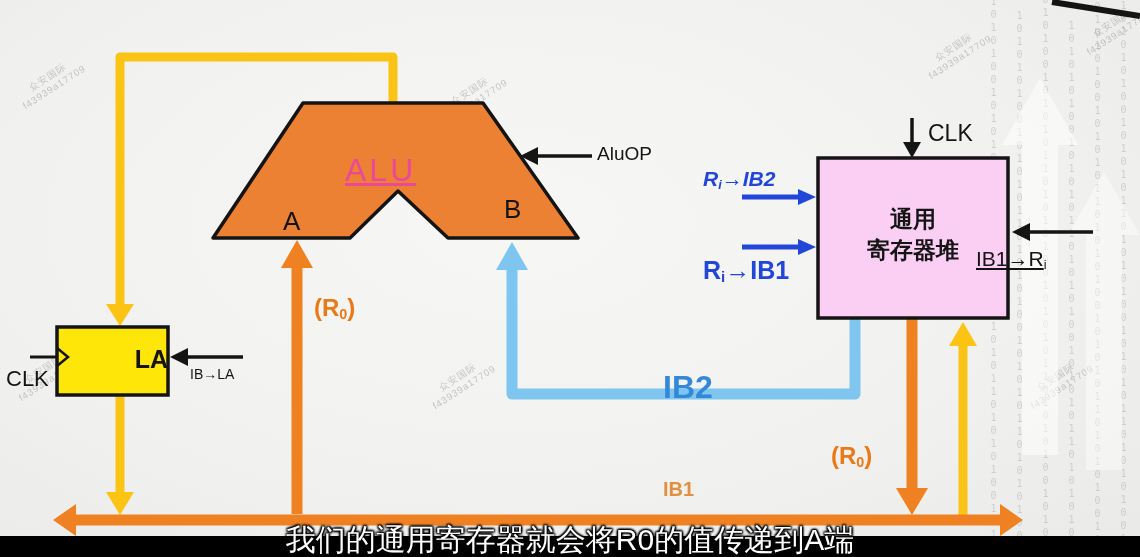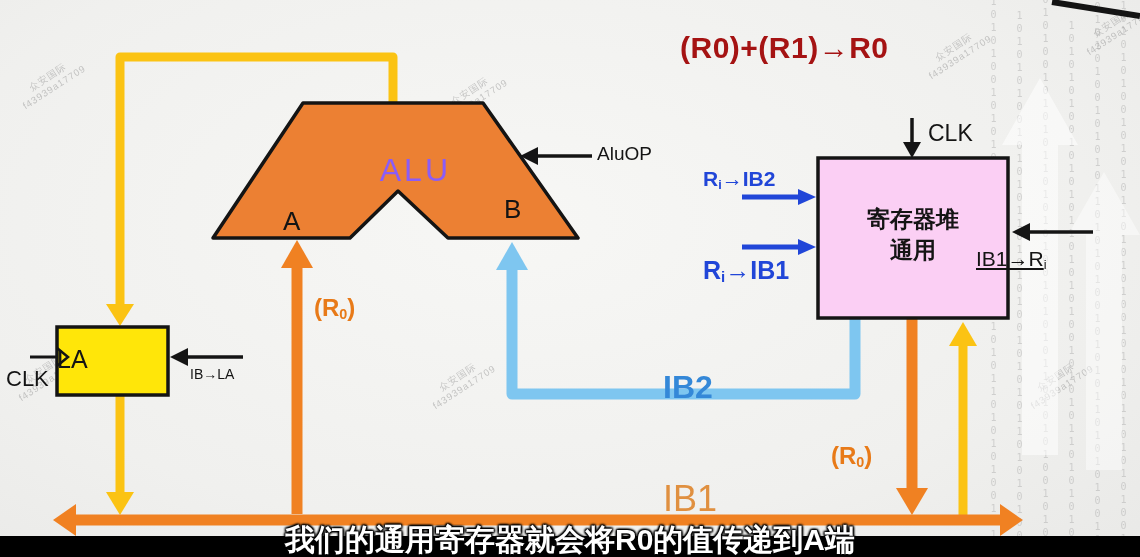--- a/index.html
+++ b/index.html
@@ -32,40 +32,40 @@
     font-family:"DejaVu Sans Mono", monospace;
     font-size:10px; letter-spacing:2px; color:#a8a8a8; opacity:.45;
   }
   .wm{
     position:absolute; z-index:2;
     transform:rotate(-33deg); transform-origin:left top;
     font-size:9.5px; line-height:12px; letter-spacing:1px;
     color:#9a9a9a; opacity:.55; white-space:nowrap; text-align:center;
   }
   .expr{ left:680px; top:31px; font-size:30px; font-weight:700; color:var(--red-text); letter-spacing:.5px; }
-  .alu-label{ left:345px; top:152px; width:106px; text-align:right; font-size:32px; color:#8b5cf6; letter-spacing:3px; }
+  .alu-label{ left:345px; top:152px; width:106px; text-align:left; font-size:32px; color:#ec4899; letter-spacing:3px;text-decoration:underline; }
   .port-a{ left:283px; top:206px; font-size:26px; }
   .port-b{ left:504px; top:194px; font-size:26px; }
   .aluop{ left:597px; top:143px; font-size:19px; }
   .clk-reg{ left:928px; top:120px; font-size:23px; }
   .regname{ left:818px; top:204px; width:190px; text-align:center; font-size:23px; font-weight:700; line-height:31px; }
-  .read2{ left:703px; top:167px; font-size:21px; font-weight:700; color:var(--blue-text); }
+  .read2{ left:703px; top:167px; font-size:21px; font-weight:700; color:var(--blue-text);font-style:italic; }
   .read1{ left:703px; top:256px; font-size:25px; font-weight:700; color:var(--blue-text); }
   .write1{ left:976px; top:247px; font-size:21px;text-decoration:underline; }
-  .la-label{ left:57px; top:345px; width:111px; text-align:left; font-size:25px; font-weight:400; }
+  .la-label{ left:57px; top:345px; width:111px; text-align:right; font-size:25px; font-weight:700; }
   .la-clk{ left:6px; top:366px; font-size:22px; }
   .ib-la{ left:190px; top:366px; font-size:14px; }
   .r0-left{ left:314px; top:294px; font-size:24px; font-weight:700; color:var(--r0-label); }
   .r0-right{ left:831px; top:442px; font-size:24px; font-weight:700; color:var(--r0-label); }
   .ib2-lbl{ left:663px; top:369px; font-size:32px; font-weight:700; color:var(--blue-label); }
-  .ib1-lbl{ left:663px; top:478px; font-size:36px; font-weight:400; color:var(--orange-label); }
+  .ib1-lbl{ left:663px; top:478px; font-size:20px; font-weight:700; color:var(--orange-label); }
   .subtitle-bar{ position:absolute; left:0; right:0; bottom:0; height:21px; background:#000; z-index:5; }
   .subtitle{
     position:absolute; left:0; right:0; bottom:0; z-index:6;
-    text-align:center; font-size:30px; line-height:34px; font-weight:700; color:#fff;
+    text-align:center; font-size:30px; line-height:34px; font-weight:400; color:#fff;
     text-shadow:0 0 3px #000,0 0 3px #000,1px 1px 2px #000,-1px -1px 2px #000,1px -1px 2px #000,-1px 1px 2px #000;
   }
 </style>
 </head>
 <body>
 
 <div class="stage">
 
   <div class="bin" style="left:988px;top:-30px">10101010010101011010101001010101101010100101010110101010</div>
   <div class="bin" style="left:1014px;top:10px">10101010010101011010101001010101101010100101010110101010</div>
@@ -177,31 +177,30 @@
     <rect x="57" y="327" width="111" height="68" style="fill:var(--la-fill);stroke:#141414;stroke-width:3.5"></rect>
     <polyline points="57,348 68,357 57,366" style="fill:none;stroke:#141414;stroke-width:2.5"></polyline>
     <line x1="30" y1="357" x2="57" y2="357" stroke="#141414" stroke-width="3"></line>
 
     <g>
       <line x1="243" y1="357" x2="186" y2="357" stroke="#141414" stroke-width="3.5"></line>
       <polygon points="188,348 188,366 170,357" fill="#141414"></polygon>
     </g>
   </svg>
 
-  <div class="lbl expr">(R0)+(R1)→R0</div>
 
   <div class="lbl alu-label">ALU</div>
   <div class="lbl port-a">A</div>
   <div class="lbl port-b">B</div>
   <div class="lbl aluop">AluOP</div>
 
   <div class="lbl clk-reg">CLK</div>
   <div class="lbl regname">
+    <div>通用</div>
     <div>寄存器堆</div>
-    <div>通用</div>
   </div>
   <div class="lbl read2">
     <span>R</span><span class="sb">i</span><span>→IB2</span>
   </div>
   <div class="lbl read1">
     <span>R</span><span class="sb">i</span><span>→IB1</span>
   </div>
   <div class="lbl write1">
     <span>IB1→R</span><span class="sb">i</span>
   </div>

